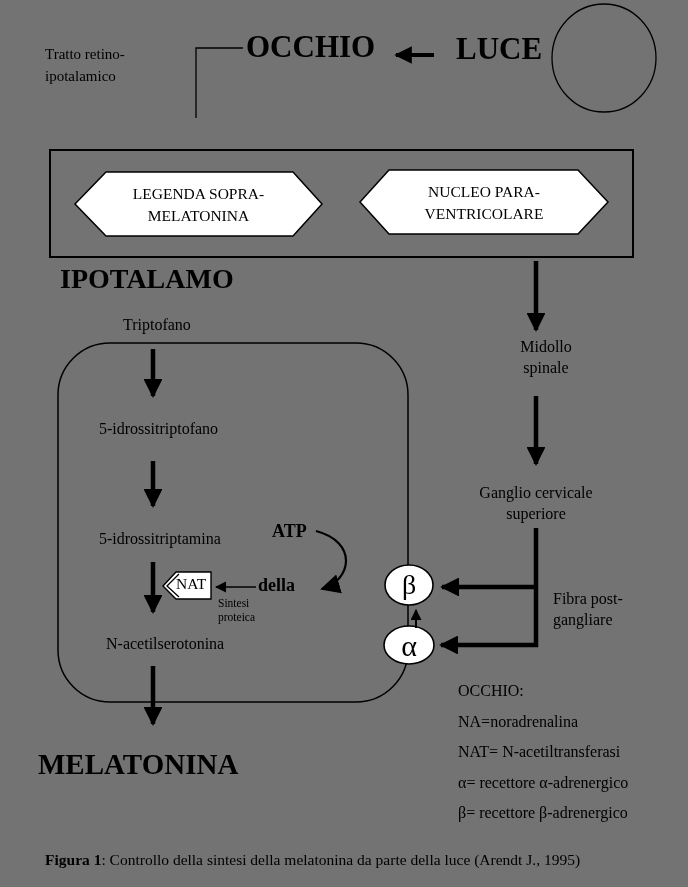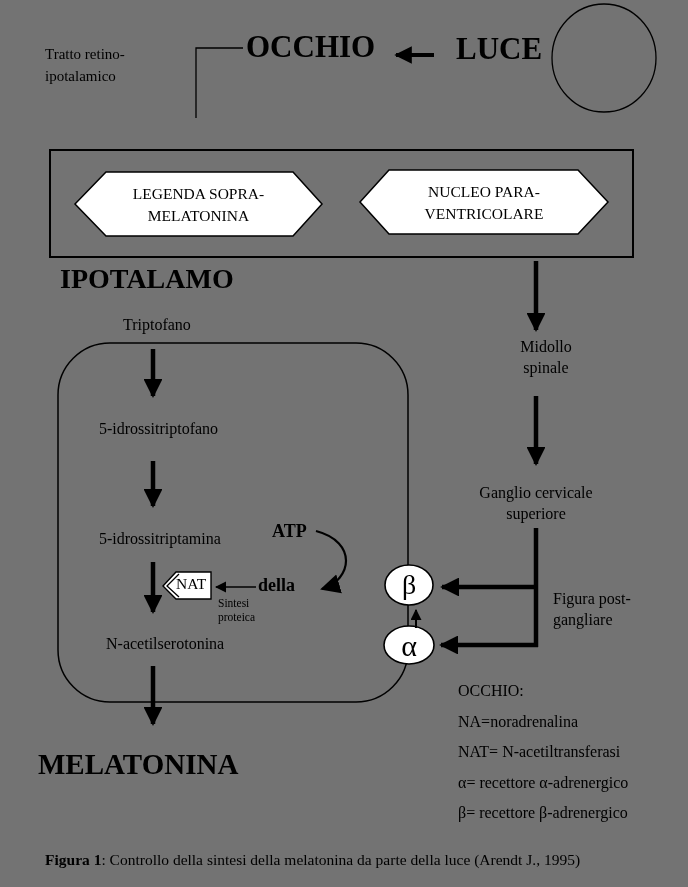--- a/index.html
+++ b/index.html
@@ -112,21 +112,21 @@
 
   <div class="t ctr" style="left:496px;top:336px;width:100px;font-size:16px;line-height:21px;">
     <div>Midollo</div>
     <div>spinale</div>
   </div>
   <div class="t ctr" style="left:461px;top:482px;width:150px;font-size:16px;line-height:21px;text-align:center;">
     <div>Ganglio cervicale</div>
     <div>superiore</div>
   </div>
   <div class="t" style="left:553px;top:588px;font-size:16px;line-height:21px;">
-    <div>Figura post-</div>
+    <div>Fibra post-</div>
     <div>gangliare</div>
   </div>
 
   <div class="t" style="left:458px;top:682px;font-size:16px;">OCCHIO:</div>
   <div class="t" style="left:458px;top:713px;font-size:16px;">NA=noradrenalina</div>
   <div class="t" style="left:458px;top:743px;font-size:16px;text-align:right;">NAT= N-acetiltransferasi</div>
   <div class="t" style="left:458px;top:774px;font-size:16px;">α= recettore α-adrenergico</div>
   <div class="t" style="left:458px;top:804px;font-size:16px;">β= recettore β-adrenergico</div>
 
   <div class="t" style="left:45px;top:851px;font-size:15.5px;">

